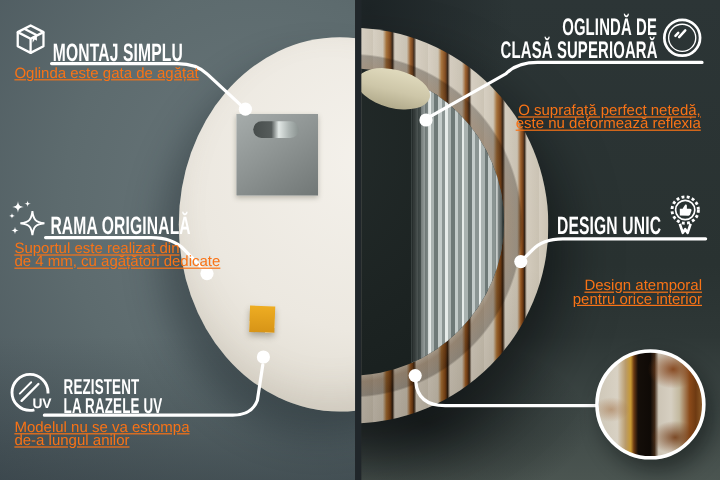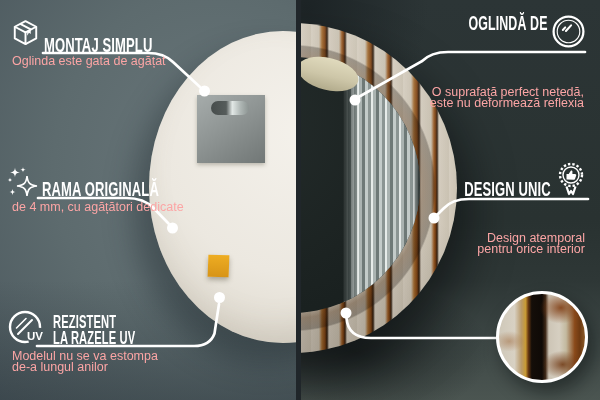--- a/index.html
+++ b/index.html
@@ -85,21 +85,21 @@
   }
   
   .lines{position:absolute;left:0;top:0;z-index:3;pointer-events:none;}
   
   .co{position:absolute;z-index:5;}
   .co-title{
     font-weight:700;font-size:21px;line-height:1;color:#fff;white-space:nowrap;
     transform:scaleX(.62);transform-origin:0 0;letter-spacing:.2px;
   }
   .co-title.r{transform-origin:100% 0;text-align:right;}
-  .co-sub{font-size:12.5px;line-height:11px;color:#fca5a5;white-space:nowrap;}
+  .co-sub{font-size:12.5px;line-height:11px;color:#f97316;white-space:nowrap;text-decoration:underline;}
   .co-sub span{display:block;}
   .co-sub.r{text-align:right;margin-top:31px;}
   .ico{position:absolute;z-index:5;display:block;}
   svg{display:block;}
 </style>
 </head>
 <body>
 
 <div class="stage">
 
@@ -163,38 +163,42 @@
     <svg width="37" height="37" viewBox="0 0 36 36" stroke="#fff" fill="none">
       <circle cx="18" cy="18" r="14.5" stroke-width="2.2"></circle>
       <circle cx="18" cy="18" r="11" stroke-width="1.1"></circle>
       <path d="M12.5 16.5 L14.8 14" stroke-width="2" stroke-linecap="round"></path>
       <path d="M15.5 17.5 L20.5 12" stroke-width="2" stroke-linecap="round"></path>
     </svg>
   </span>
   <div class="co" style="right:52px;top:13px">
     <div class="co-title r" style="font-size:20px">OGLINDĂ DE</div>
   </div>
+  <div class="co" style="right:52px;top:32px">
+    <div class="co-title r" style="font-size:20px">CLASĂ SUPERIOARĂ</div>
+  </div>
   <div class="co co-sub r" style="right:16px;top:56px">
     <span>O suprafață perfect netedă,</span>
     <span>este nu deformează reflexia</span>
   </div>
 
   <span class="ico" style="left:6px;top:165px">
     <svg width="36" height="36" viewBox="0 0 36 36" fill="#fff" stroke="none">
       <path d="M21 11 C21.8 18.2 23.8 20.2 31 21 C23.8 21.8 21.8 23.8 21 31 C20.2 23.8 18.2 21.8 11 21 C18.2 20.2 20.2 18.2 21 11 Z" fill="none" stroke="#fff" stroke-width="1.6"></path>
       <path d="M9 2.5 C9.4 6 10.4 7 13.9 7.4 C10.4 7.8 9.4 8.8 9 12.3 C8.6 8.8 7.6 7.8 4.1 7.4 C7.6 7 8.6 6 9 2.5 Z"></path>
       <path d="M17 2 C17.2 4 17.8 4.6 19.8 4.8 C17.8 5 17.2 5.6 17 7.6 C16.8 5.6 16.2 5 14.2 4.8 C16.2 4.6 16.8 4 17 2 Z"></path>
       <path d="M4 12.5 C4.2 14.2 4.7 14.7 6.4 14.9 C4.7 15.1 4.2 15.6 4 17.3 C3.8 15.6 3.3 15.1 1.6 14.9 C3.3 14.7 3.8 14.2 4 12.5 Z"></path>
       <path d="M6.5 24 C6.8 26.2 7.4 26.8 9.6 27.1 C7.4 27.4 6.8 28 6.5 30.2 C6.2 28 5.6 27.4 3.4 27.1 C5.6 26.8 6.2 26.2 6.5 24 Z"></path>
     </svg>
   </span>
   <div class="co" style="left:42px;top:178px">
     <div class="co-title">RAMA ORIGINALĂ</div>
   </div>
   <div class="co co-sub" style="left:12px;top:202px">
+    <span>Suportul este realizat din</span>
     <span>de 4 mm, cu agățători dedicate</span>
   </div>
 
   <span class="ico" style="left:552px;top:160px">
     <svg width="38" height="42" viewBox="0 0 38 42" stroke="#fff" fill="none">
       <circle cx="19" cy="15" r="11" stroke-width="2.4" stroke-dasharray="2.4 2"></circle>
       <circle cx="19" cy="15" r="8" stroke-width="1.4"></circle>
       <path d="M14.5 19.5 v-5.5 h2 v.3 l2.3 -3.5 c.5 -.7 1.6 -.3 1.6 .6 v2.6 h2.6 c.9 0 1.5 .8 1.2 1.6 l-1.1 3.2 c-.2 .6 -.8 1 -1.4 1 Z" fill="#fff" stroke="none"></path>
       <path d="M14.5 26.5 L17 34 L19 31 L21 34 L23.5 26.5" stroke-width="2.2" stroke-linejoin="round"></path>
     </svg>

